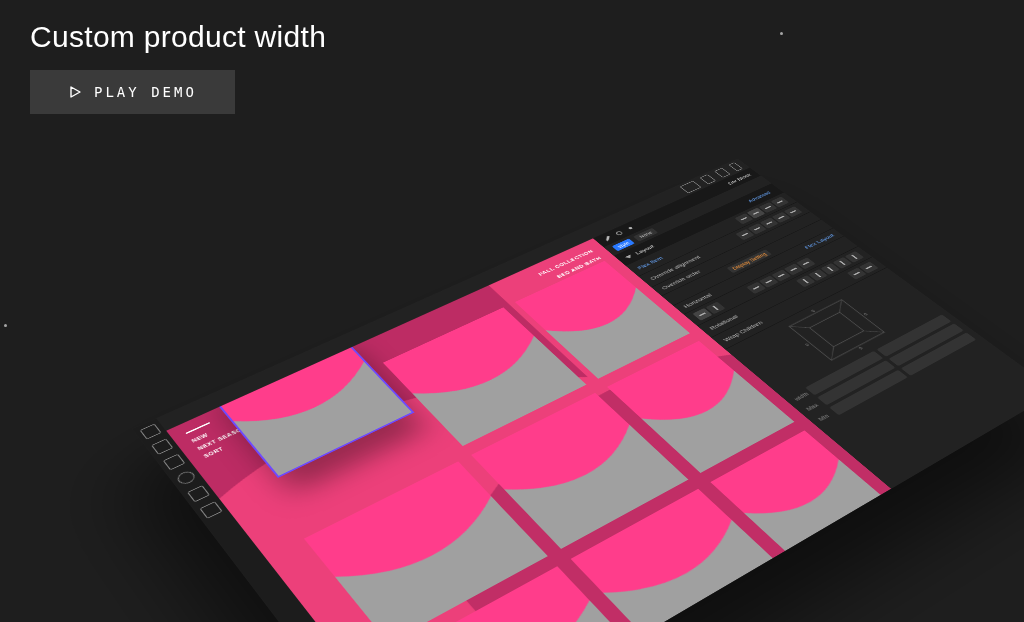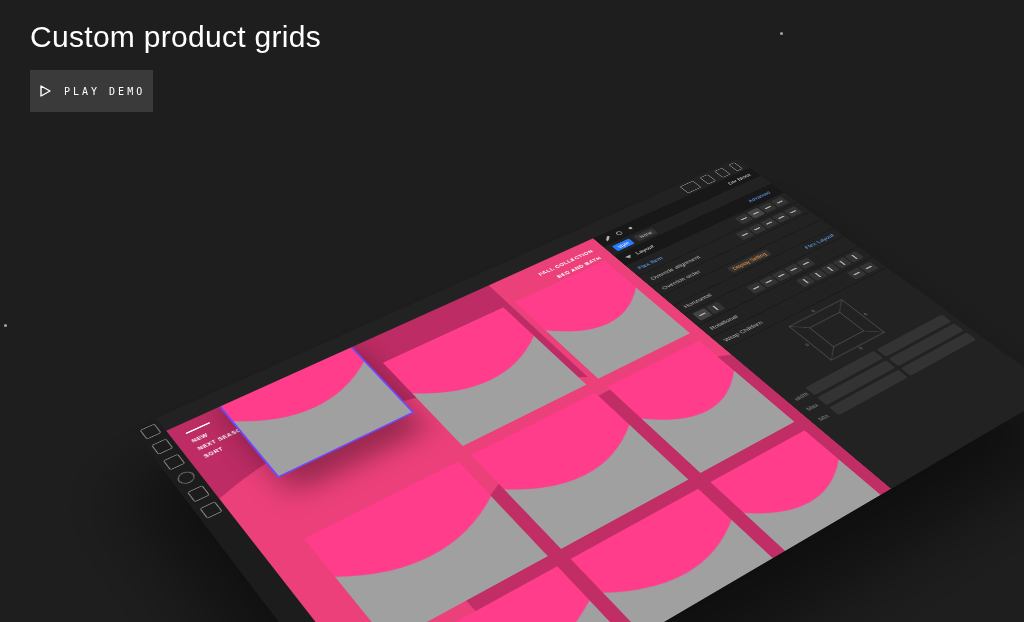--- a/index.html
+++ b/index.html
@@ -10,21 +10,21 @@
     --text:#fff;
     --muted:#aaa;
     --accent-pink:#ec407a;
     --accent-blue:#2979ff;
     --accent-purple:#6d4aff;
     --tile-grey:#a0a0a0;
   }
   html,body{margin:0;padding:0;width:1024px;height:622px;overflow:hidden;background:var(--bg);font-family:"Helvetica Neue",Arial,sans-serif;color:var(--text);}
   
   .hero-title{position:absolute;left:30px;top:20px;font-size:30px;font-weight:400;letter-spacing:.3px;}
-  .play-demo{position:absolute;left:30px;top:70px;display:flex;align-items:center;gap:12px;background:#3a3a3a;color:#fff;border:none;padding:14px 8px;font-family:monospace,monospace;font-size:10px;letter-spacing:3px;cursor:pointer;}
+  .play-demo{position:absolute;left:30px;top:70px;display:flex;align-items:center;gap:12px;background:#3a3a3a;color:#fff;border:none;padding:14px 38px;font-family:monospace,monospace;font-size:14px;letter-spacing:3px;cursor:pointer;}
   
   .dot{position:absolute;width:3px;height:3px;background:#fff;border-radius:50%;opacity:.6}
   
   .scene{position:absolute;left:-30px;top:-10px;width:1100px;height:700px;perspective:1800px;perspective-origin:55% 35%;}
   .editor{position:absolute;left:240px;top:170px;width:780px;height:500px;transform-style:preserve-3d;transform:rotateX(52deg) rotateZ(-36deg);box-shadow:-40px 60px 80px rgba(0,0,0,.55);}
   
   .lbar{position:absolute;left:0;top:0;width:26px;height:100%;background:#1c1c1c;display:flex;flex-direction:column;align-items:center;padding-top:6px;gap:10px;}
   .lbar .ic{width:14px;height:14px;border:1.5px solid #888;border-radius:2px;}
   .lbar .ic.round{border-radius:50%;}
   
@@ -76,21 +76,21 @@
   }
 </style>
 </head>
 <body>
 
 <div class="dot" style="left:780px;top:32px"></div>
 <div class="dot" style="left:4px;top:324px"></div>
 <div class="dot" style="left:334px;top:594px"></div>
 <div class="dotgrid"></div>
 
-<div class="hero-title">Custom product grids</div>
+<div class="hero-title">Custom product width</div>
 
 <button class="play-demo">
   <svg width="14" height="14" viewBox="0 0 14 14">
     <path d="M3 2 L12 7 L3 12 Z" fill="none" stroke="#fff" stroke-width="1.4" stroke-linejoin="round"></path>
   </svg>
   <span>PLAY DEMO</span>
 </button>
 
 <div class="scene">
   <div class="editor">

